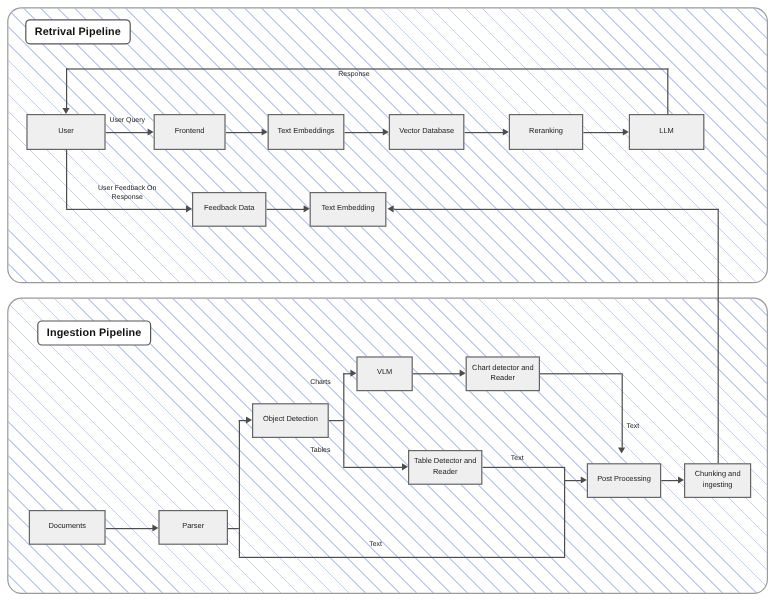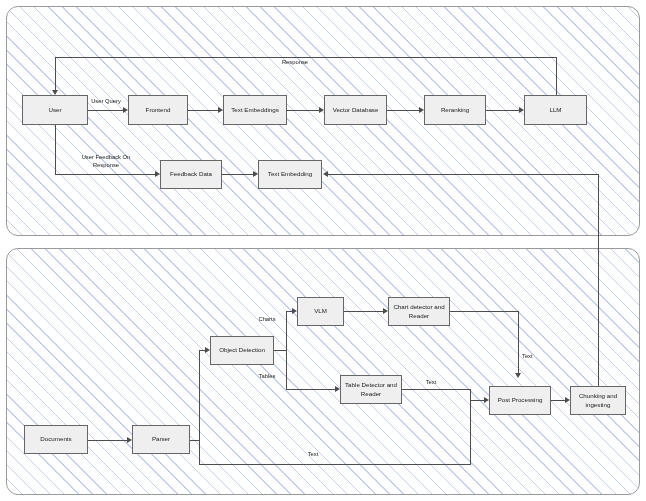--- a/index.html
+++ b/index.html
@@ -111,20 +111,21 @@
     z-index: 4;
   }
   .edge-label.multi { white-space: normal; width: 70px; }
 </style>
 </head>
 <body>
 
 <div id="canvas">
 
   <div class="pipeline" id="pipeline-retrieval"></div>
+  <div class="pipeline-title" id="title-retrieval">Retrival Pipeline</div>
 
   <div class="vline" style="left:556px; top:57px; height:38px;"></div>
   <div class="hline" style="left:55px; top:57px; width:502px;"></div>
   <div class="vline" style="left:55px; top:57px; height:33px;"></div>
   <div class="arrow down" style="left:52px; top:90px;"></div>
   <div class="edge-label" style="left:265px; top:58px; width:60px;">Response</div>
 
   <div class="node" id="node-user" style="left:22px; top:95px; width:66px; height:30px;">
     <span>User</span>
   </div>
@@ -180,20 +181,21 @@
 
   <div class="node" id="node-text-embedding" style="left:258px; top:160px; width:64px; height:29px;">
     <span>Text Embedding</span>
   </div>
 
   <div class="hline" style="left:328px; top:174px; width:271px;"></div>
   <div class="arrow left" style="left:323px; top:171px;"></div>
   <div class="vline" style="left:598px; top:174px; height:213px;"></div>
 
   <div class="pipeline" id="pipeline-ingestion"></div>
+  <div class="pipeline-title" id="title-ingestion">Ingestion Pipeline</div>
 
   <div class="node" id="node-documents" style="left:24px; top:425px; width:64px; height:29px;">
     <span>Documents</span>
   </div>
 
   <div class="hline" style="left:88px; top:440px; width:40px;"></div>
   <div class="arrow right" style="left:127px; top:437px;"></div>
 
   <div class="node" id="node-parser" style="left:132px; top:425px; width:58px; height:29px;">
     <span>Parser</span>

